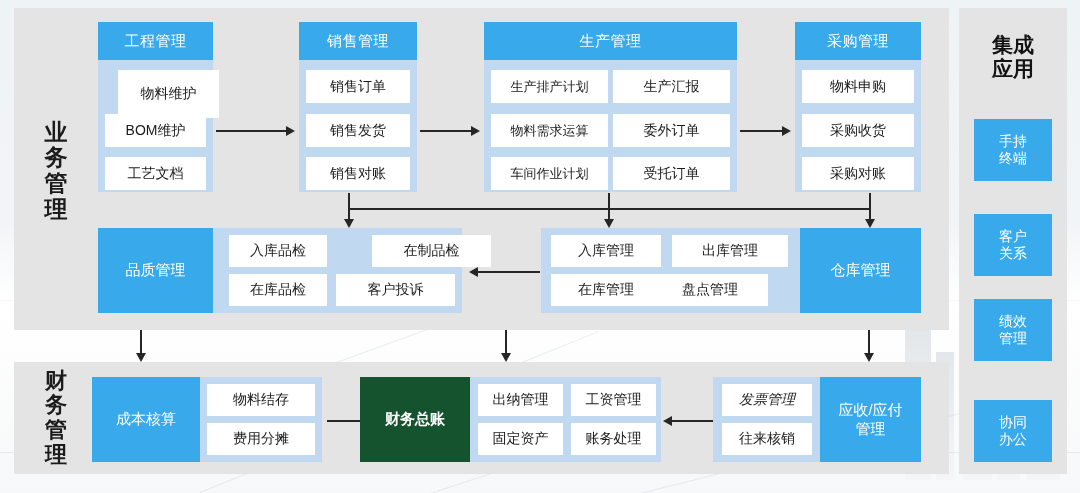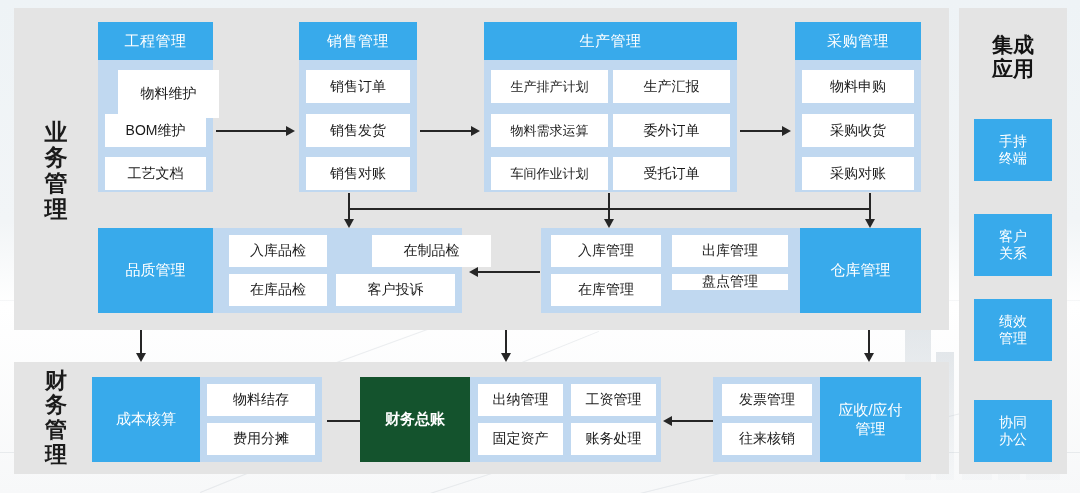--- a/index.html
+++ b/index.html
@@ -130,21 +130,21 @@
   <div class="cell" style="left:229px;top:235px;width:98px;height:32px;">入库品检</div>
   <div class="cell" style="left:336px;top:235px;width:119px;height:32px;margin-left:36px;">在制品检</div>
   <div class="cell" style="left:229px;top:274px;width:98px;height:32px;">在库品检</div>
   <div class="cell" style="left:336px;top:274px;width:119px;height:32px;">客户投诉</div>
 
   <div class="grp" style="left:541px;top:228px;width:380px;height:85px;"></div>
   <div class="sideblk" style="left:800px;top:228px;width:121px;height:85px;">仓库管理</div>
   <div class="cell" style="left:551px;top:235px;width:110px;height:32px;">入库管理</div>
   <div class="cell" style="left:672px;top:235px;width:116px;height:32px;">出库管理</div>
   <div class="cell" style="left:551px;top:274px;width:110px;height:32px;font-family:Liberation Serif, serif;">在库管理</div>
-  <div class="cell" style="left:672px;top:274px;width:116px;height:16px;">盘点管理</div>
+  <div class="cell" style="left:652px;top:274px;width:116px;height:32px;">盘点管理</div>
 
   <div class="hl" style="left:478px;top:271px;width:62px;"></div>
   <div class="ar lt" style="left:469px;top:267px;"></div>
 
   <div class="panel" style="left:14px;top:362px;width:935px;height:112px;"></div>
 
   <div class="sidelabel" style="left:26px;top:366px;width:60px;height:104px;font-size:22px;">
     <span>财</span>
     <span>务</span>
     <span>管</span>
@@ -176,21 +176,21 @@
   <div class="hl" style="left:672px;top:420px;width:48px;"></div>
   <div class="ar lt" style="left:663px;top:416px;"></div>
 
   <div class="grp" style="left:713px;top:377px;width:208px;height:85px;"></div>
   <div class="sideblk" style="left:820px;top:377px;width:101px;height:85px;">
     <div>
       <div>应收/应付</div>
       <div>管理</div>
     </div>
   </div>
-  <div class="cell" style="left:722px;top:384px;width:90px;height:32px;">发票管理</div>
+  <div class="cell" style="left:722px;top:384px;width:90px;height:32px;font-style:italic;">发票管理</div>
   <div class="cell" style="left:722px;top:423px;width:90px;height:32px;">往来核销</div>
 
   <div class="panel" style="left:959px;top:8px;width:108px;height:466px;"></div>
 
   <div class="appttl" style="left:959px;top:22px;width:108px;height:70px;">
     <span>集成</span>
     <span>应用</span>
   </div>
 
   <div class="appbtn" style="left:974px;top:119px;width:78px;height:62px;">

